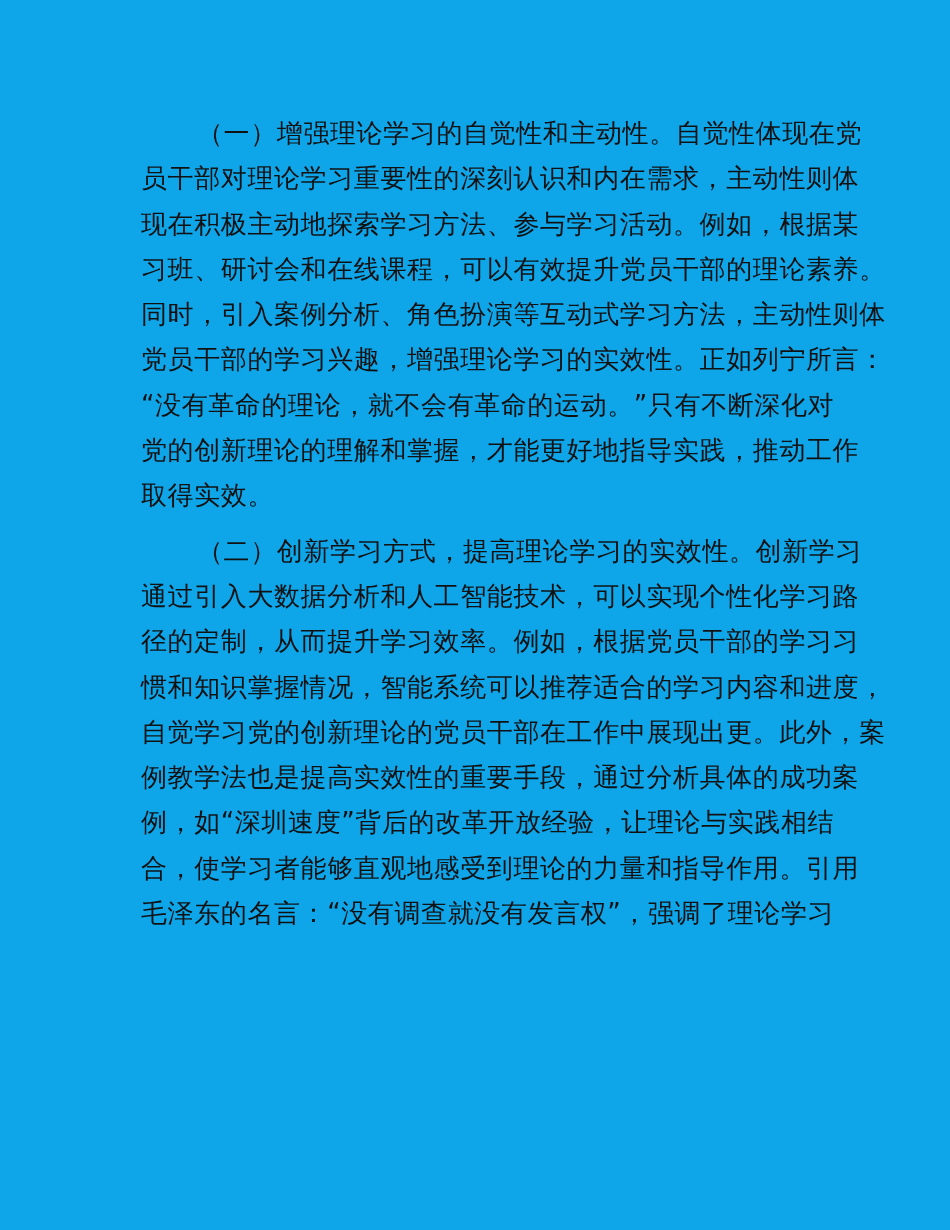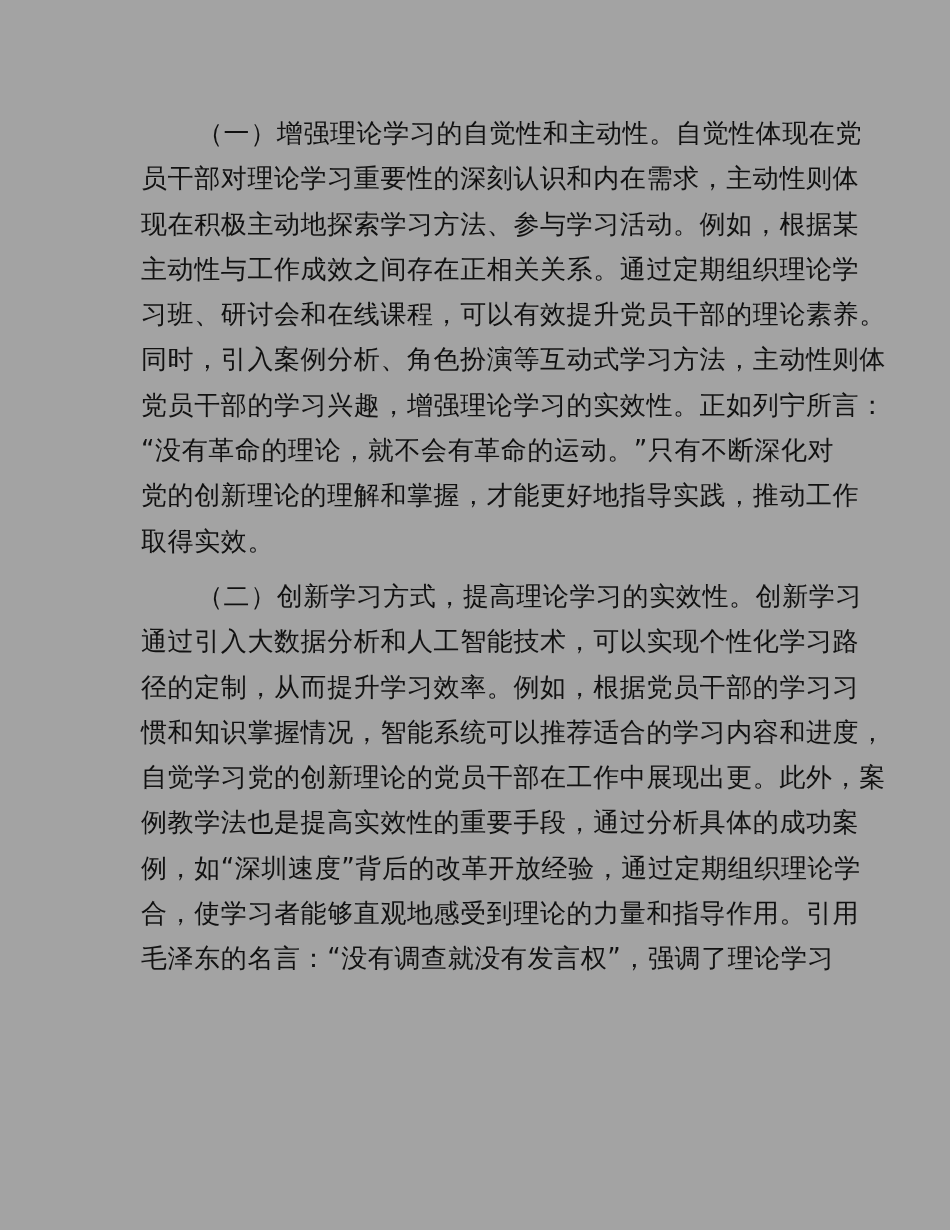--- a/index.html
+++ b/index.html
@@ -14,21 +14,21 @@
     overflow: hidden;
     font-family: "DejaVu Sans", "Liberation Sans", sans-serif;
     color: #111111;
   }
   .page {
     position: absolute;
     left: 0;
     top: 0;
     width: 950px;
     height: 1230px;
-    background: #a3a3a3;
+    background: #0ea5e9;
   }
   .content {
     position: absolute;
     left: 141px;
     top: 111px;
     width: 670px;
   }
   .line {
     height: 45.3px;
     line-height: 45.3px;
@@ -46,37 +46,36 @@
 </head>
 <body>
 
 <div class="page">
   <div class="content">
 
     <div class="paragraph">
       <div class="line indent">（一）增强理论学习的自觉性和主动性。自觉性体现在党</div>
       <div class="line">员干部对理论学习重要性的深刻认识和内在需求，主动性则体</div>
       <div class="line">现在积极主动地探索学习方法、参与学习活动。例如，根据某</div>
-      <div class="line">主动性与工作成效之间存在正相关关系。通过定期组织理论学</div>
       <div class="line">习班、研讨会和在线课程，可以有效提升党员干部的理论素养。</div>
       <div class="line">同时，引入案例分析、角色扮演等互动式学习方法，主动性则体</div>
       <div class="line">党员干部的学习兴趣，增强理论学习的实效性。正如列宁所言：</div>
       <div class="line">“没有革命的理论，就不会有革命的运动。”只有不断深化对</div>
       <div class="line">党的创新理论的理解和掌握，才能更好地指导实践，推动工作</div>
       <div class="line">取得实效。</div>
     </div>
 
     <div class="para-gap"></div>
 
     <div class="paragraph">
       <div class="line indent">（二）创新学习方式，提高理论学习的实效性。创新学习</div>
       <div class="line">通过引入大数据分析和人工智能技术，可以实现个性化学习路</div>
       <div class="line">径的定制，从而提升学习效率。例如，根据党员干部的学习习</div>
       <div class="line">惯和知识掌握情况，智能系统可以推荐适合的学习内容和进度，</div>
       <div class="line">自觉学习党的创新理论的党员干部在工作中展现出更。此外，案</div>
       <div class="line">例教学法也是提高实效性的重要手段，通过分析具体的成功案</div>
-      <div class="line">例，如“深圳速度”背后的改革开放经验，通过定期组织理论学</div>
+      <div class="line">例，如“深圳速度”背后的改革开放经验，让理论与实践相结</div>
       <div class="line">合，使学习者能够直观地感受到理论的力量和指导作用。引用</div>
       <div class="line">毛泽东的名言：“没有调查就没有发言权”，强调了理论学习</div>
     </div>
 
   </div>
 </div>
 
 </body></html>

